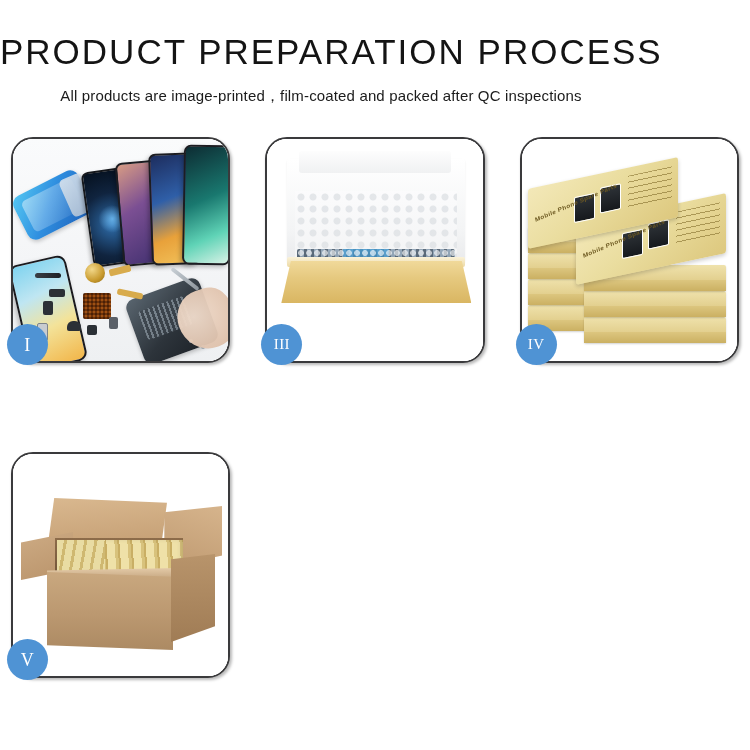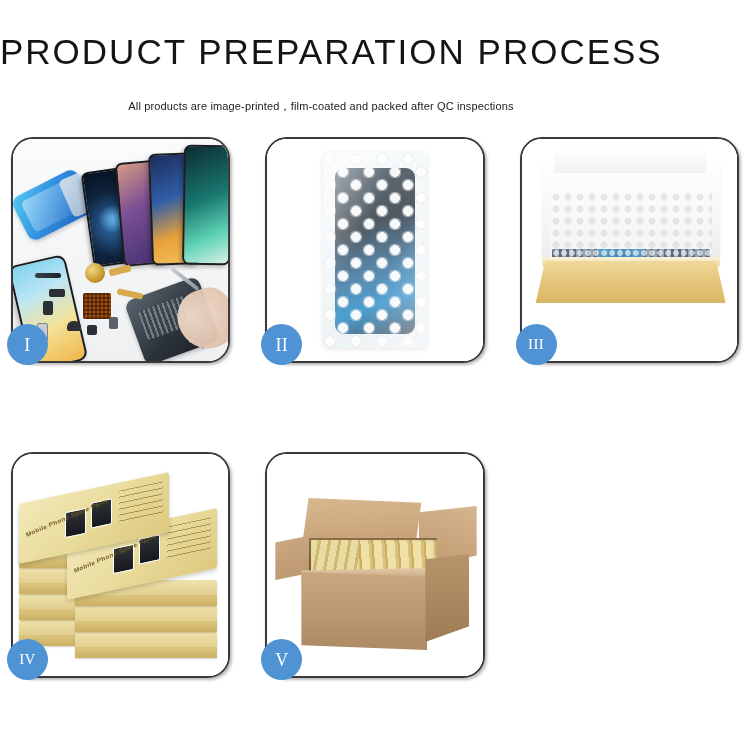--- a/index.html
+++ b/index.html
@@ -11,21 +11,21 @@
   }
   .page{position:relative;width:642px;height:750px;box-sizing:border-box;}
 
   
   .header{padding-top:34px;text-align:center;}
   .title{
     font-size:35px;line-height:1.05;font-weight:500;color:#141414;
     letter-spacing:2.0px;white-space:nowrap;
   }
   .subtitle{
-    margin-top:28px;font-size:11px;color:#1b1b1b;font-weight:400;
+    margin-top:16px;font-size:15px;color:#1b1b1b;font-weight:400;
     letter-spacing:.15px;white-space:nowrap;
   }
 
   
   .grid{
     position:absolute;left:11px;top:137px;width:728px;
     display:grid;grid-template-columns:repeat(3,1fr);
     grid-template-rows:226px 226px;column-gap:35px;row-gap:89px;
   }
   .panel{
@@ -366,34 +366,20 @@
           <div class="screw" style="left:188px;top:206px;"></div>
           <div class="hand"></div>
           <div class="tweezer"></div>
         </div>
       </div>
       <div class="badge">
         <span>I</span>
       </div>
     </div>
 
-    <div class="panel p2">
-      <div class="panel-inner">
-        <div class="p2bg"></div>
-        <div class="sheet">
-          <div class="phoneunder"></div>
-          <div class="bubbles2"></div>
-          <div class="bubbles"></div>
-          <div class="gloss"></div>
-        </div>
-      </div>
-      <div class="badge">
-        <span>II</span>
-      </div>
-    </div>
 
     <div class="panel p3">
       <div class="panel-inner">
         <div class="p3bg"></div>
         <div class="lidback"></div>
         <div class="lidflap"></div>
         <div class="foam"></div>
         <div class="items"></div>
         <div class="itembub"></div>
         <div class="innerlip"></div>

